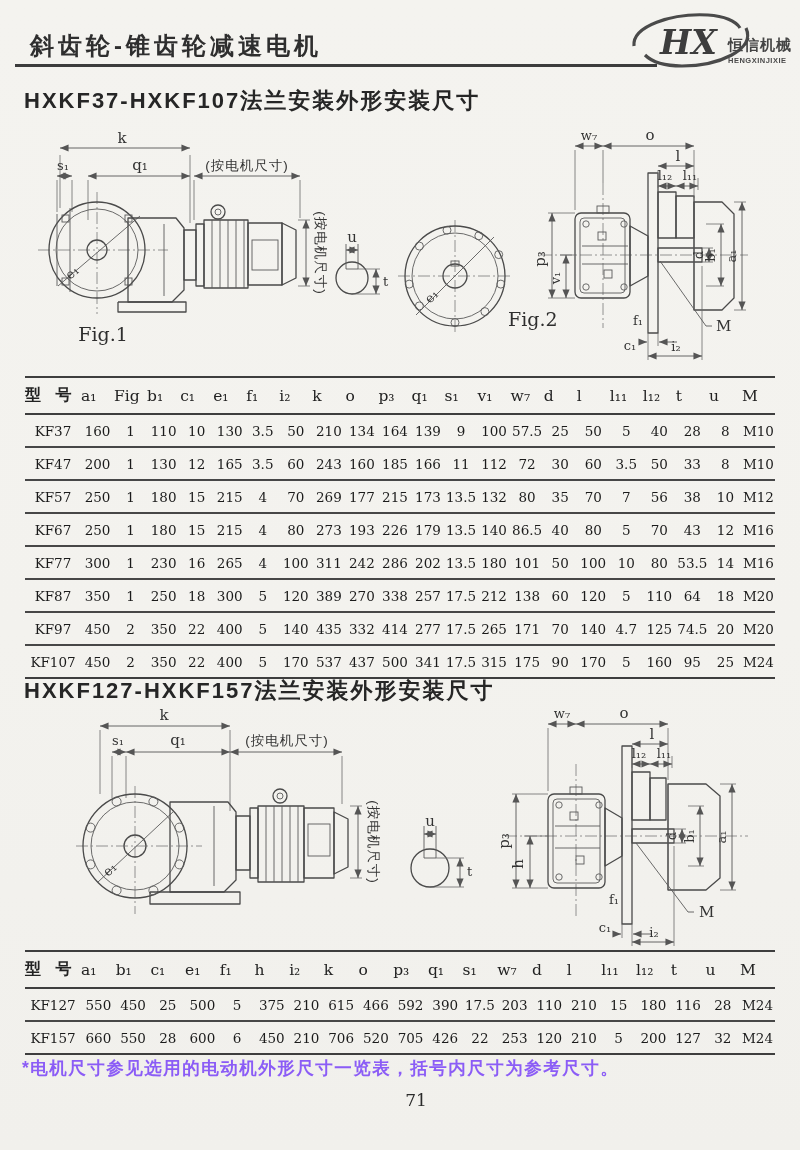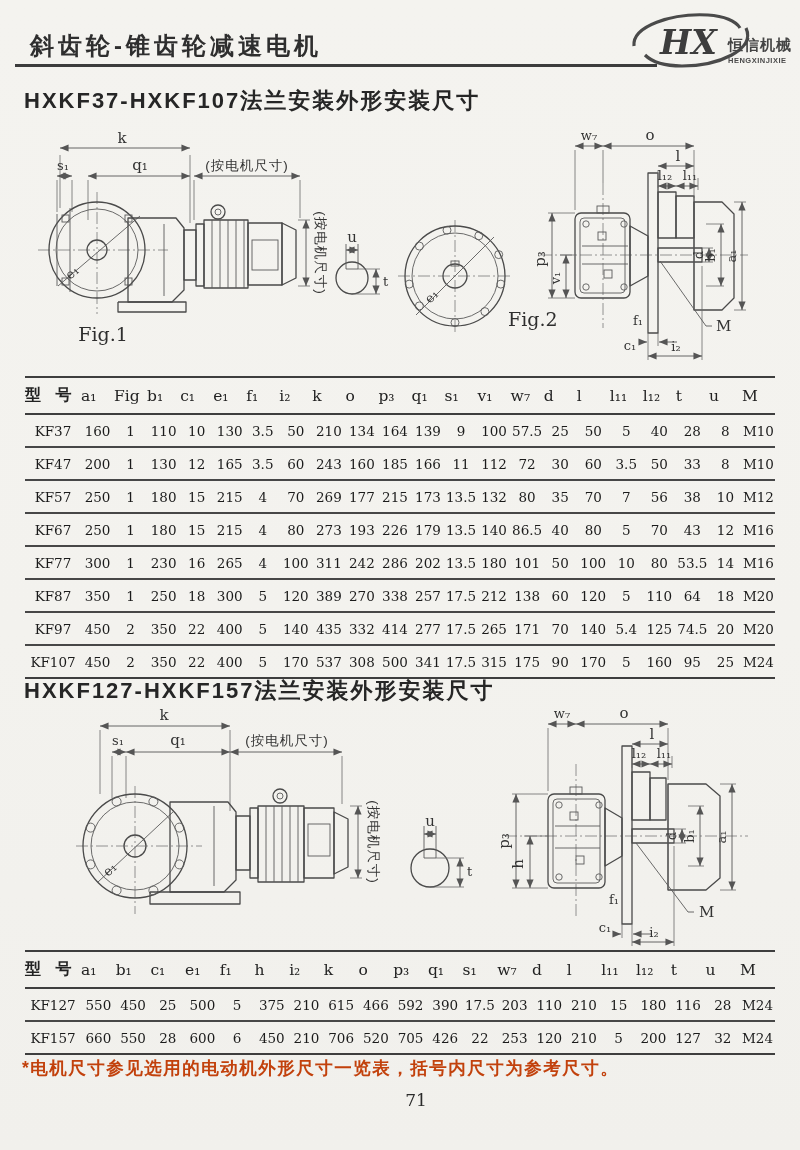--- a/index.html
+++ b/index.html
@@ -26,21 +26,21 @@
     border-top:2.5px solid #3e3e3e;border-bottom:2.5px solid #3e3e3e;
     font-family:"DejaVu Serif","Liberation Serif",serif;
   }
   .dim-table thead tr{border-bottom:2px solid #3e3e3e;}
   .dim-table tbody tr{border-bottom:2px solid #474747;}
   .dim-table tbody tr:last-child{border-bottom:none;margin-top:8px;}
   .dim-table th{font-size:15.5px;font-weight:normal;padding:7px 0;text-align:left;color:#222;}
   .dim-table th.cjk-head{font-family:"Liberation Sans",sans-serif;font-weight:bold;font-size:16px;letter-spacing:5px;}
   .dim-table td{font-size:13.5px;text-align:center;padding:7.5px 0;color:#1b1b1b;white-space:nowrap;}
   
-  .footnote{left:22px;top:1056px;font-size:17.5px;font-weight:bold;letter-spacing:1.5px;color:#c2410c;}
+  .footnote{left:22px;top:1056px;font-size:17.5px;font-weight:bold;letter-spacing:1.5px;color:#8b5cf6;}
   .page-num{left:0;top:1090px;width:100%;text-align:center;font-family:"DejaVu Serif","Liberation Serif",serif;font-size:17px;color:#2a2a2a;margin-left:16px;}
   
   svg{display:block;}
   .ln{stroke:#4a4a4a;stroke-width:1.3;fill:none;stroke-linejoin:round;}
   .lnt{stroke:#5a5a5a;stroke-width:0.9;fill:none;}
   .dimln{stroke:#555;stroke-width:0.9;fill:none;}
   .ext{stroke:#6a6a6a;stroke-width:0.8;fill:none;}
   .cl{stroke:#7a7a7a;stroke-width:0.8;fill:none;stroke-dasharray:12 3 2 3;}
   text.dim{font-family:"DejaVu Serif","Liberation Serif",serif;font-size:15px;fill:#333;}
   text.dims{font-family:"DejaVu Serif","Liberation Serif",serif;font-size:13px;fill:#333;}
@@ -455,37 +455,37 @@
           <td>140</td>
           <td>435</td>
           <td>332</td>
           <td>414</td>
           <td>277</td>
           <td>17.5</td>
           <td>265</td>
           <td>171</td>
           <td>70</td>
           <td>140</td>
-          <td>5.4</td>
+          <td>4.7</td>
           <td>125</td>
           <td>74.5</td>
           <td>20</td>
           <td>M20</td>
         </tr>
         <tr>
           <td>KF107</td>
           <td>450</td>
           <td>2</td>
           <td>350</td>
           <td>22</td>
           <td>400</td>
           <td>5</td>
           <td>170</td>
           <td>537</td>
-          <td>308</td>
+          <td>437</td>
           <td>500</td>
           <td>341</td>
           <td>17.5</td>
           <td>315</td>
           <td>175</td>
           <td>90</td>
           <td>170</td>
           <td>5</td>
           <td>160</td>
           <td>95</td>

